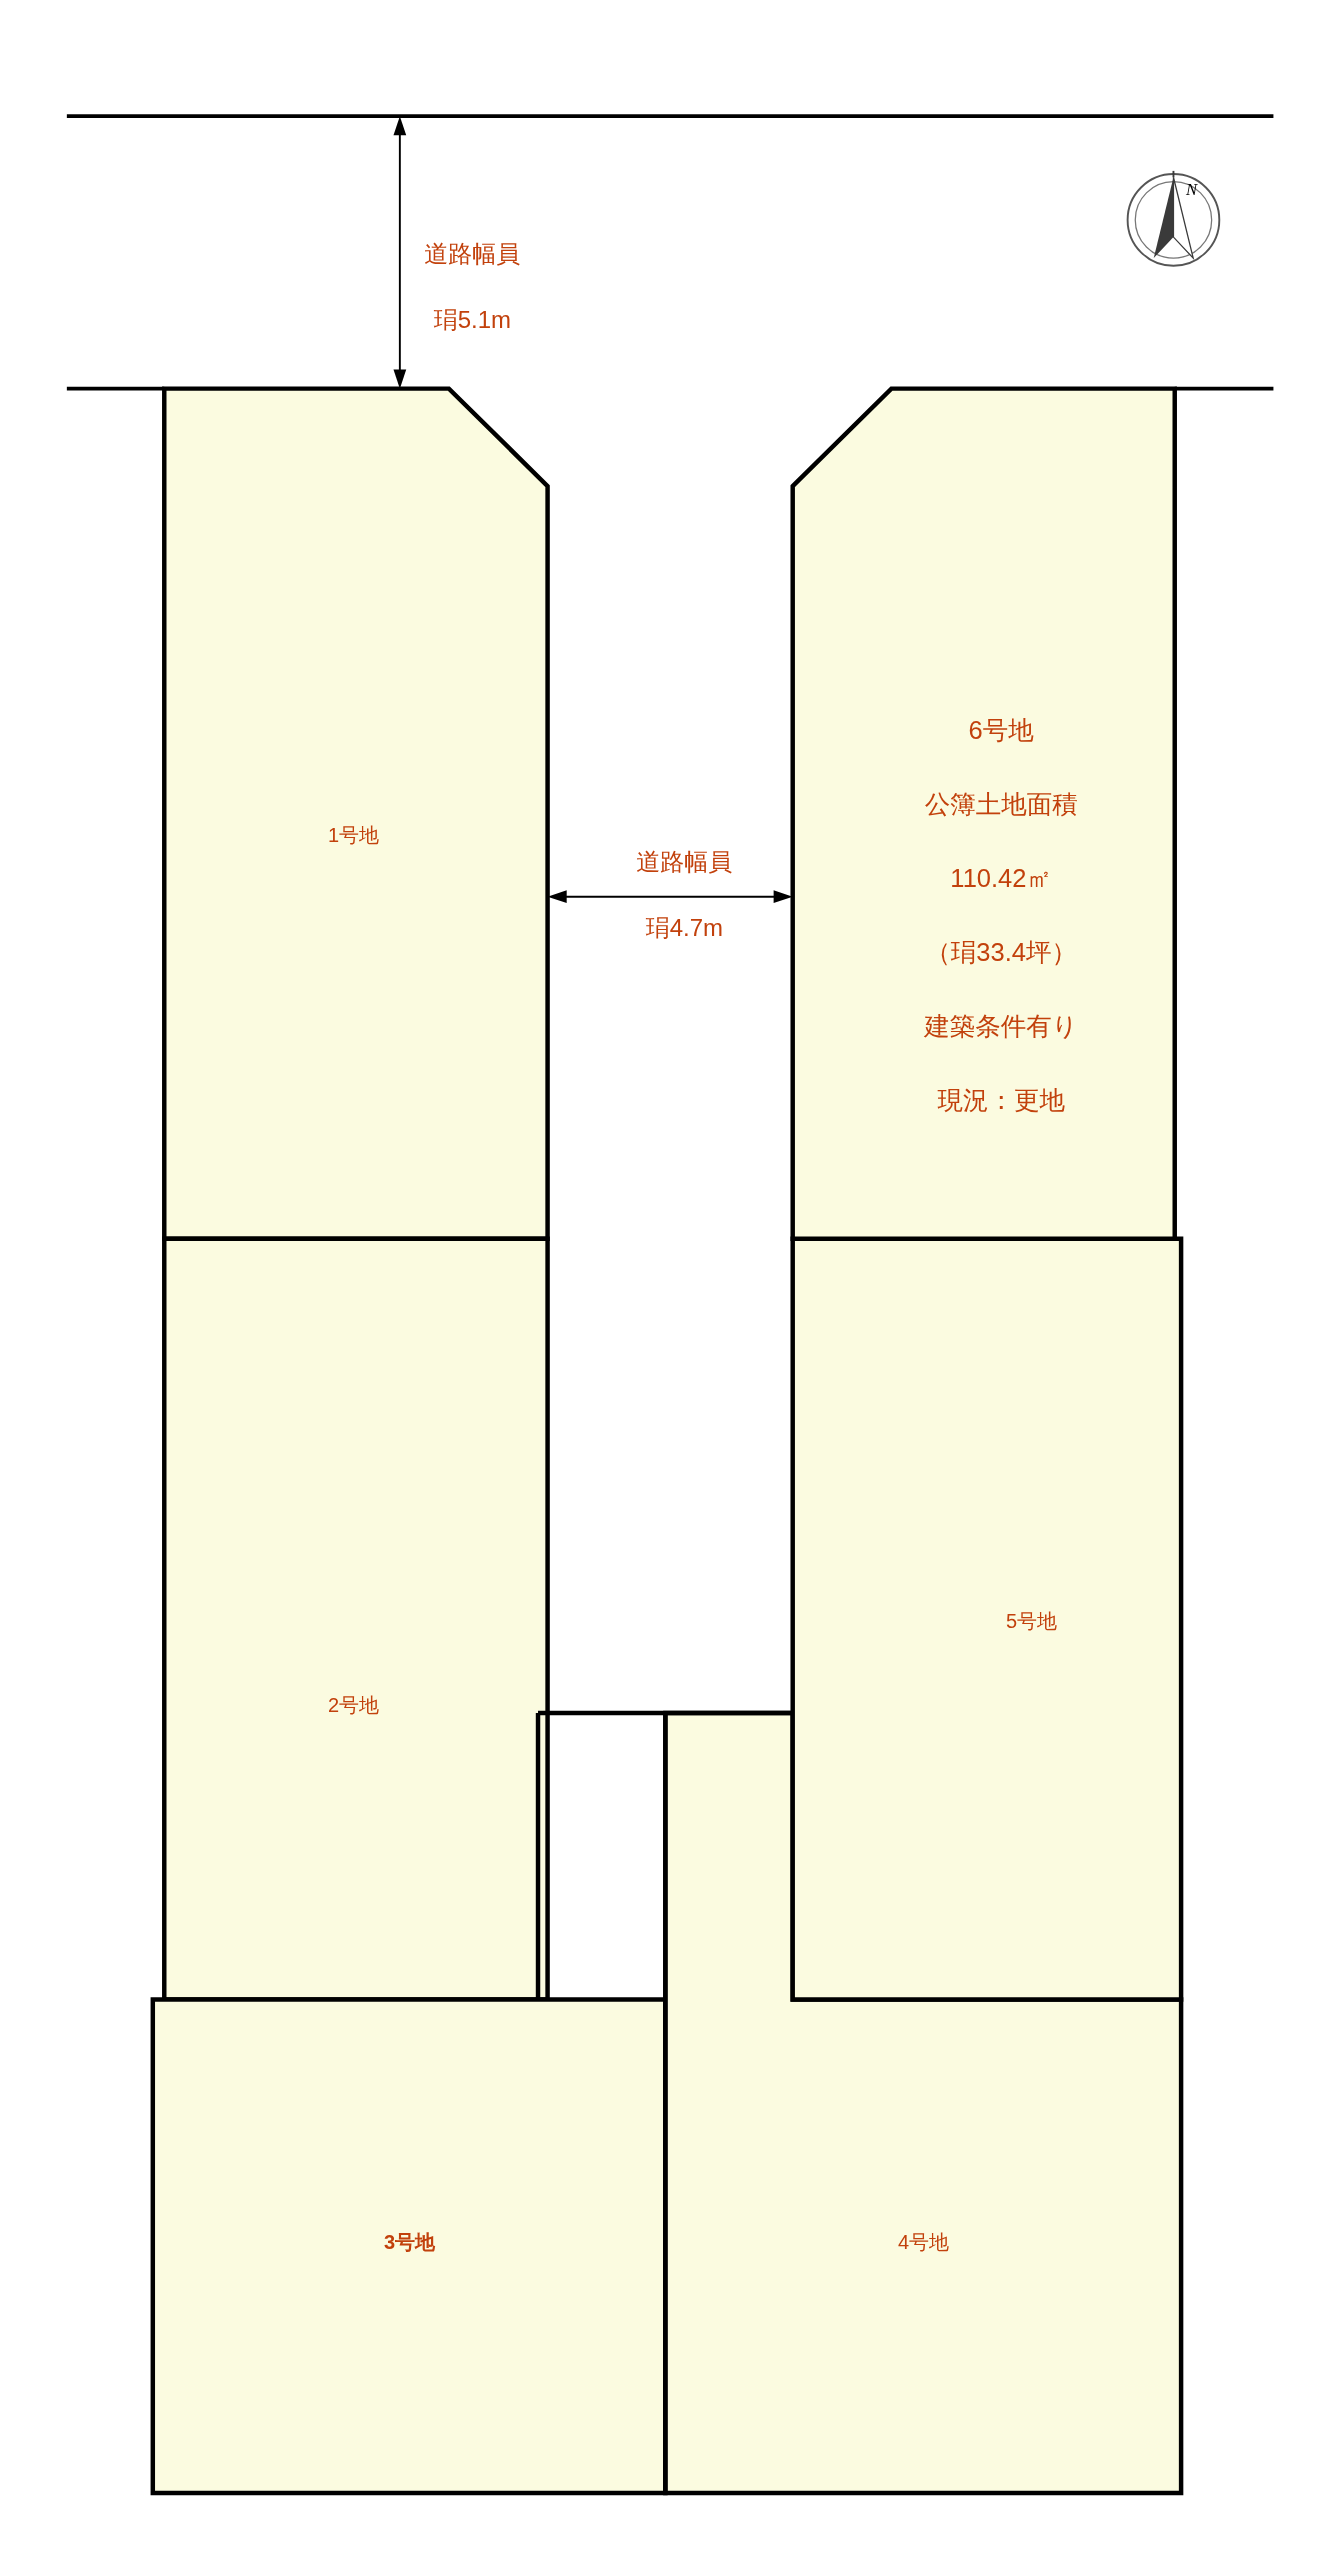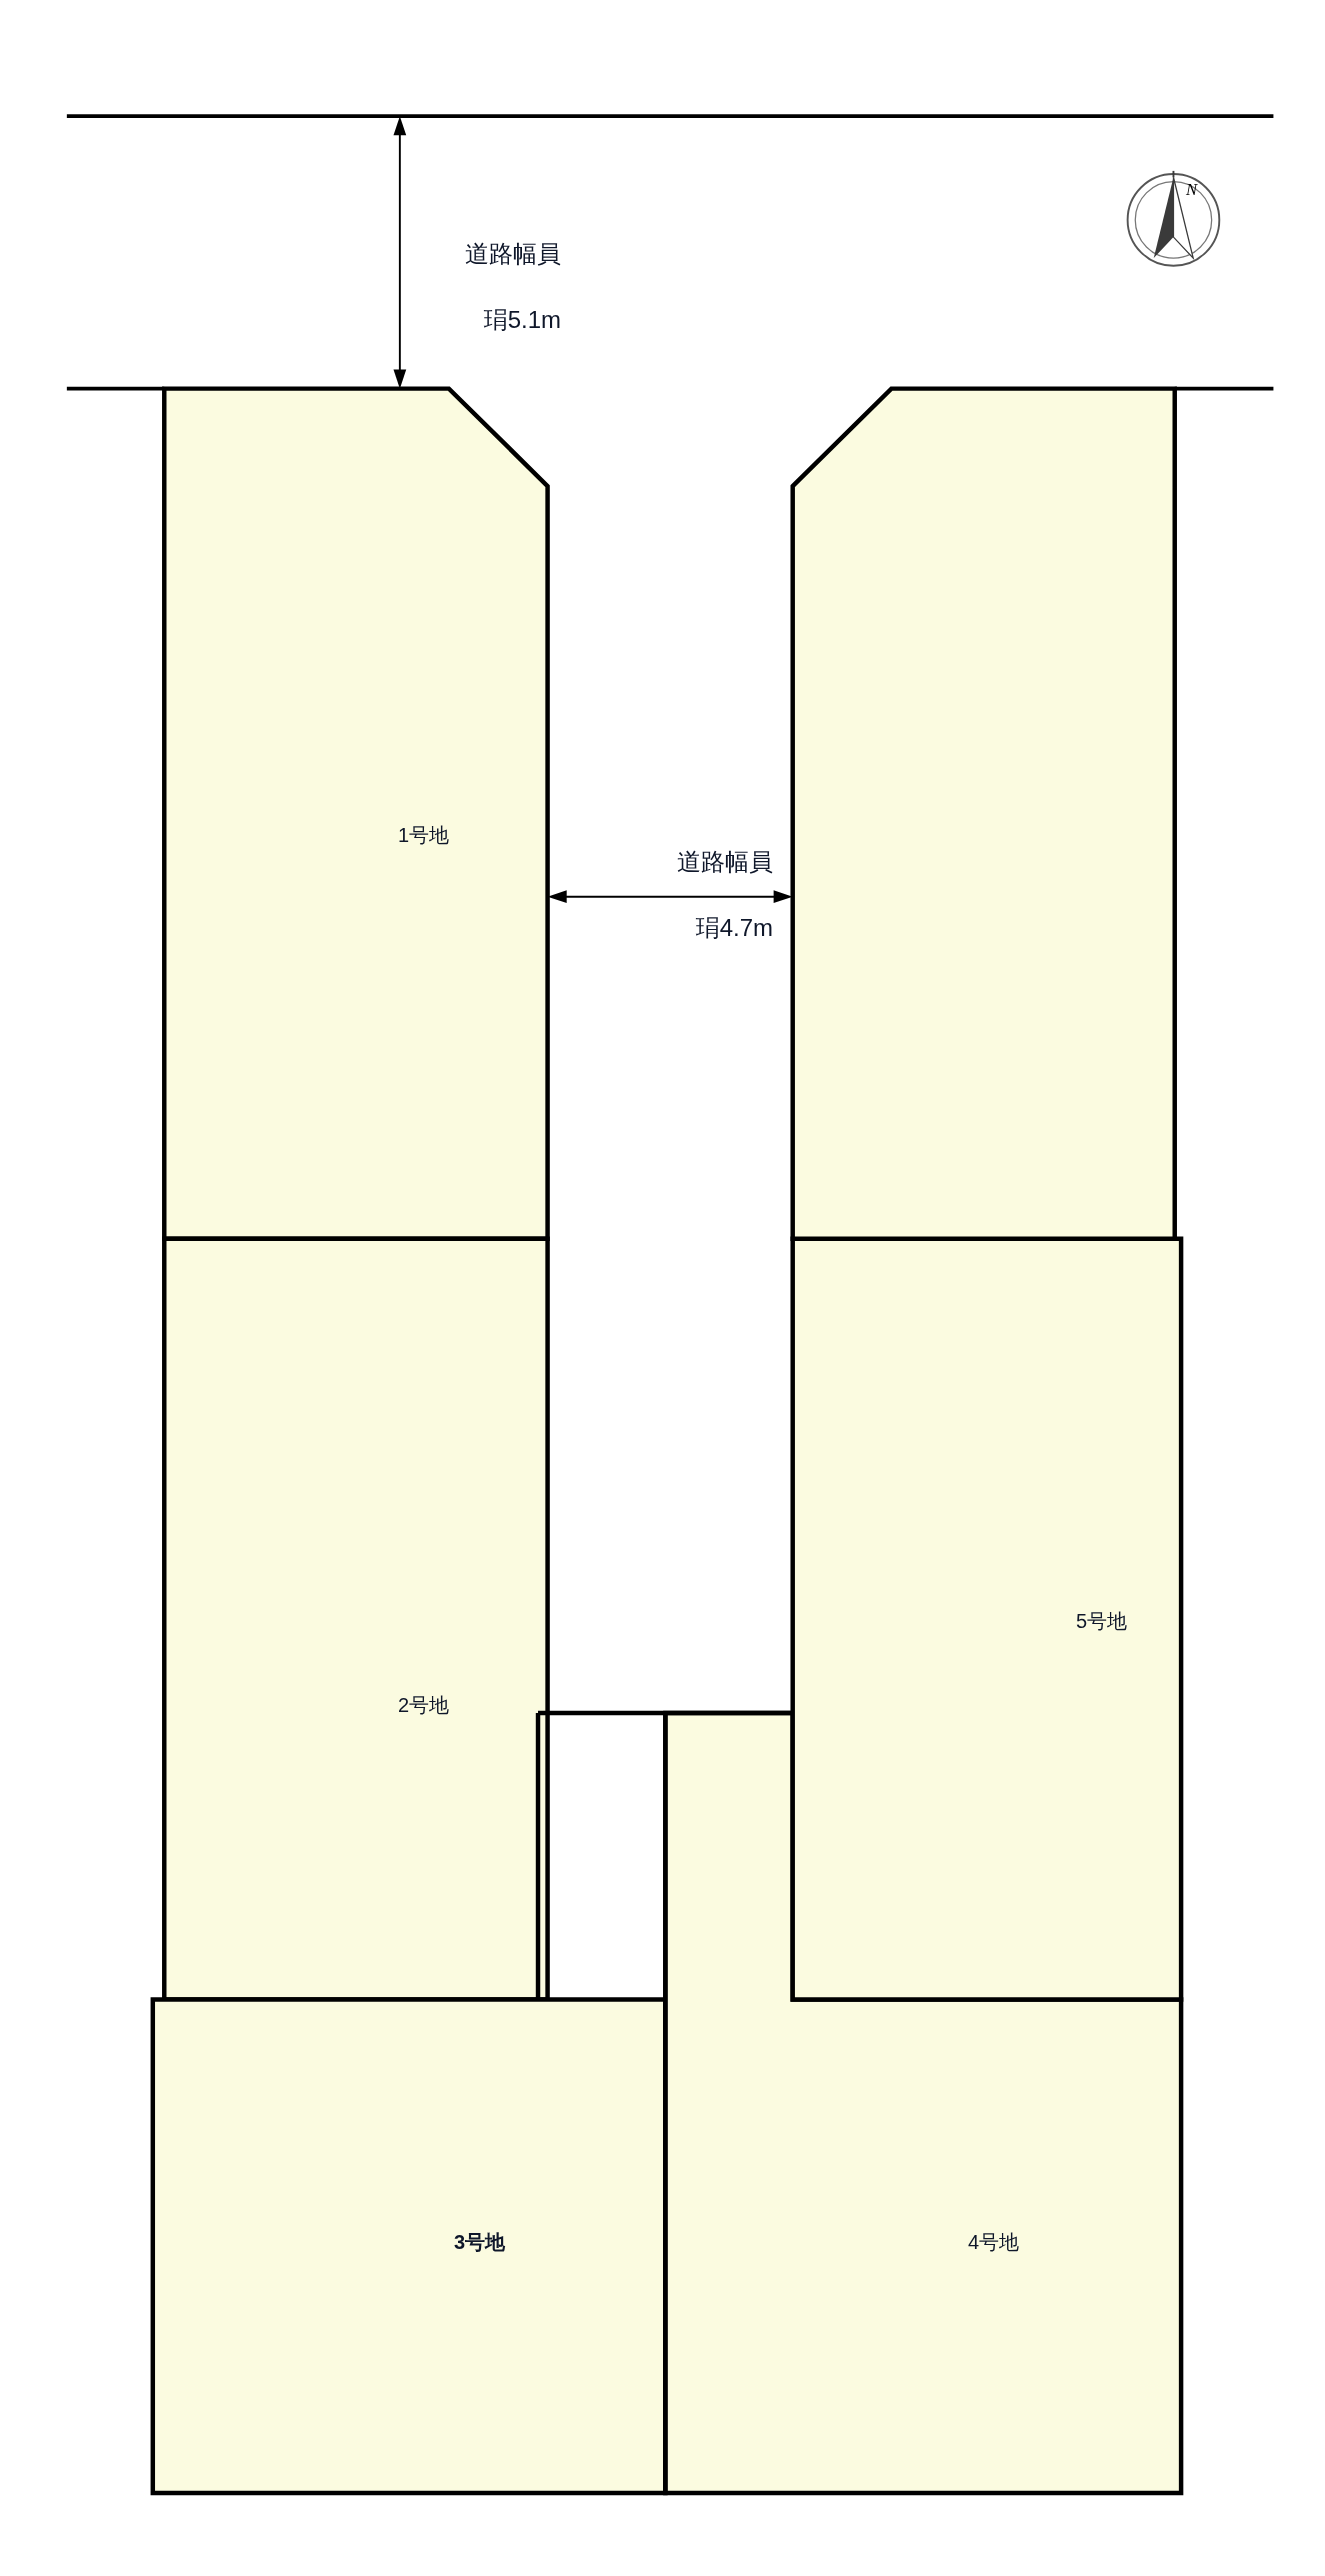--- a/index.html
+++ b/index.html
@@ -21,22 +21,22 @@
     position: absolute;
     left: 0;
     top: 0;
     width: 1325px;
     height: 2576px;
   }
   .lot-label,
   .dim-label,
   .lot-detail {
     position: absolute;
-    color: #0f172a;
-    text-align: right;
+    color: #c2410c;
+    text-align: center;
     line-height: 1.38;
     white-space: pre;
     pointer-events: none;
   }
   .lot-label {
     font-size: 20px;
   }
   .dim-label {
     font-size: 24px;
   }
@@ -117,17 +117,25 @@
   <div class="lot-label" style="left:258px; top:822px; width:191px;">1号地</div>
 
   <div class="lot-label" style="left:258px; top:1692px; width:191px;">2号地</div>
 
   <div class="lot-label" style="left:314px; top:2229px; width:191px;font-weight:bold;">3号地</div>
 
   <div class="lot-label" style="left:828px; top:2229px; width:191px;">4号地</div>
 
   <div class="lot-label" style="left:936px; top:1608px; width:191px;">5号地</div>
 
+  <div class="lot-detail" style="left:834px; top:675px; width:306px;">
+    <span>6号地</span><br>
+    <span>公簿土地面積</span><br>
+    <span>110.42㎡</span><br>
+    <span>（琄33.4坪）</span><br>
+    <span>建築条件有り</span><br>
+    <span>現況：更地</span>
+  </div>
 
   <div class="compass-label" style="left:1186px; top:180px;">N</div>
 
 </div>
 
 
 </body></html>

